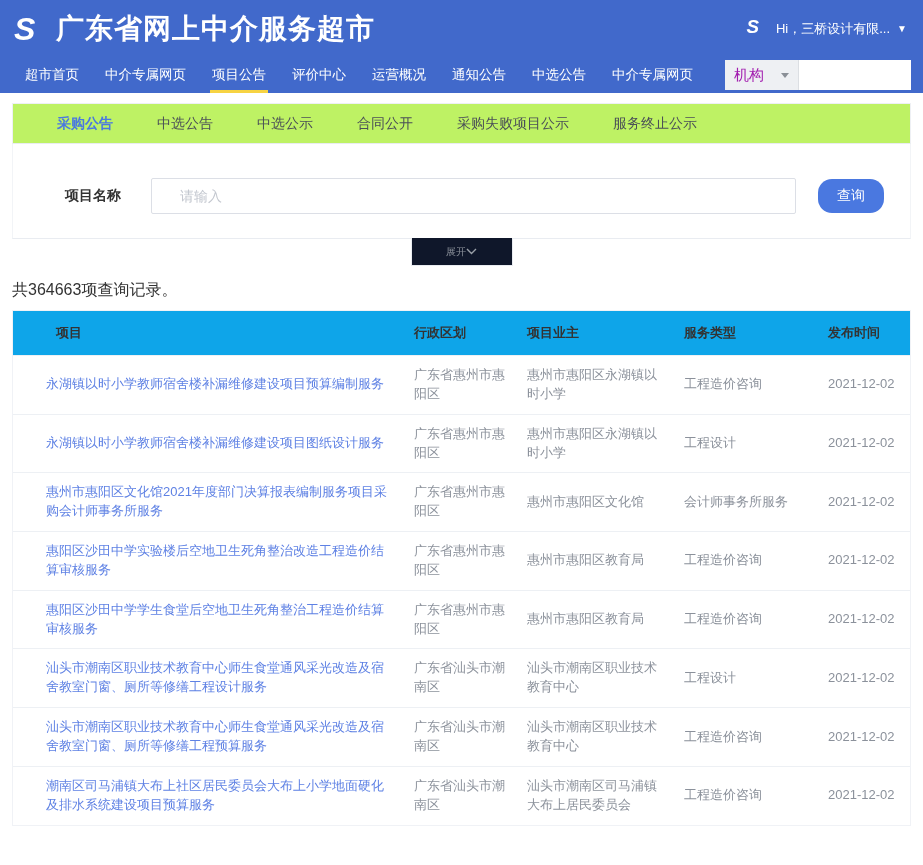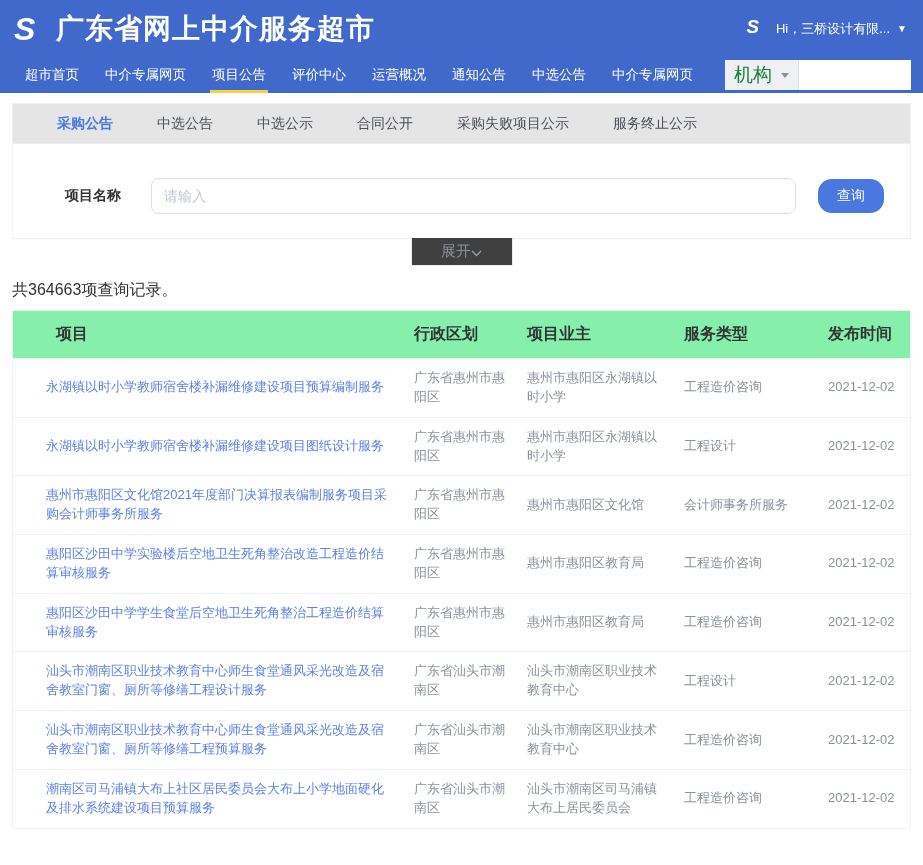--- a/index.html
+++ b/index.html
@@ -18,47 +18,47 @@
   .header-top { height:57px; display:flex; align-items:center; padding:0 16px 0 12px; }
   .logo-svg { display:block; }
   .site-title { color:#fff; font-size:28px; font-weight:bold; margin-left:4px; letter-spacing:1px; }
   .user-area { margin-left:auto; display:flex; align-items:center; color:#fff; font-size:13px; gap:7px; cursor:pointer; }
   .user-caret { font-size:10px; color:#fff; }
 
   .header-nav { height:36px; display:flex; align-items:stretch; padding:0 12px; position:relative; }
   .nav-item { color:#fff; font-size:13.5px; padding:0 13px; display:flex; align-items:center; position:relative; cursor:pointer; white-space:nowrap; }
   .nav-item.active::after { content:''; position:absolute; left:11px; right:11px; bottom:0; height:3px; background:var(--active-underline); }
   .nav-search { margin-left:auto; display:flex; align-items:center; align-self:center; height:30px; background:#fff; }
-  .search-select { background:#eef0f3; width:74px; height:30px; display:flex; align-items:center; justify-content:space-between; padding:0 9px; font-size:19px; color:#15803d; cursor:pointer; border-right:1px solid #dcdfe3; }
+  .search-select { background:#eef0f3; width:74px; height:30px; display:flex; align-items:center; justify-content:space-between; padding:0 9px; font-size:15px; color:#a21caf; cursor:pointer; border-right:1px solid #dcdfe3; }
   .select-caret { width:0; height:0; border-left:4px solid transparent; border-right:4px solid transparent; border-top:5px solid #8a8f96; }
   .nav-search input { border:none; outline:none; width:112px; height:28px; padding:0 8px; font-size:13px; }
 
   
   .container { margin:10px 12px 0; }
 
-  .tab-bar { background:#e5e5e5; height:41px; display:flex; align-items:center; padding-left:22px; border:1px solid #eef0f4; border-bottom:1px solid #e9ecf1; }
+  .tab-bar { background:#bef264; height:41px; display:flex; align-items:center; padding-left:22px; border:1px solid #eef0f4; border-bottom:1px solid #e9ecf1; }
   .tab { font-size:14px; color:#4a4f57; padding:0 22px; cursor:pointer; white-space:nowrap; }
   .tab.active { color:var(--accent); font-weight:bold; }
 
   .form-panel { background:#fff; border:1px solid #f2f4f7; border-top:none; border-bottom:1px solid #e9ecf1; padding:34px 26px 24px 52px; display:flex; align-items:center; }
   .form-label { font-size:14px; color:#333; font-weight:bold; width:86px; flex:0 0 86px; }
-  .form-input { flex:1; height:36px; border:1px solid #dcdfe6; border-radius:8px; padding:0 12px; font-size:14px; color:#333; outline:none; }
+  .form-input { flex:1; height:36px; border:1px solid #dcdfe6; border-radius:2px; padding:0 28px; font-size:14px; color:#333; outline:none; }
   .form-input::placeholder { color:#c3c7cf; }
   .query-btn { margin-left:22px; width:66px; height:34px; background:var(--accent); color:#fff; border:none; border-radius:14px; font-size:14px; cursor:pointer; }
 
   .expand-wrap { display:flex; justify-content:center; }
-  .expand-btn { margin-top:-1px; width:102px; height:28px; background:#404040; border:1px solid #e9ecf1; border-top:none; display:flex; align-items:center; justify-content:center; color:#8a9099; font-size:15px; cursor:pointer; }
+  .expand-btn { margin-top:-1px; width:102px; height:28px; background:#0f172a; border:1px solid #e9ecf1; border-top:none; display:flex; align-items:center; justify-content:center; color:#8a9099; font-size:10px; cursor:pointer; }
 
   .count-text { font-size:16px; color:#333; margin:14px 0 9px; }
 
   
   .table-wrap { border:1px solid #f0f2f6; }
   table { width:100%; border-collapse:collapse; table-layout:fixed; }
   col.c1 { width:391px; } col.c2 { width:113px; } col.c3 { width:157px; } col.c4 { width:144px; }
-  thead th { background:#86efac; font-size:16px; color:#333; font-weight:bold; text-align:left; padding:13px 10px 13px 10px; }
+  thead th { background:#0ea5e9; font-size:13px; color:#333; font-weight:bold; text-align:left; padding:13px 10px 13px 10px; }
   thead th:first-child { padding-left:43px; }
   tbody td { font-size:13px; color:#8b919b; padding:10px 10px; border-top:1px solid #edf0f4; line-height:1.45; vertical-align:middle; }
   tbody td:first-child { padding-left:33px; }
   .project-link { color:var(--link); }
 </style>
 </head>
 <body>
 
 <div class="header">
   <div class="header-top">

